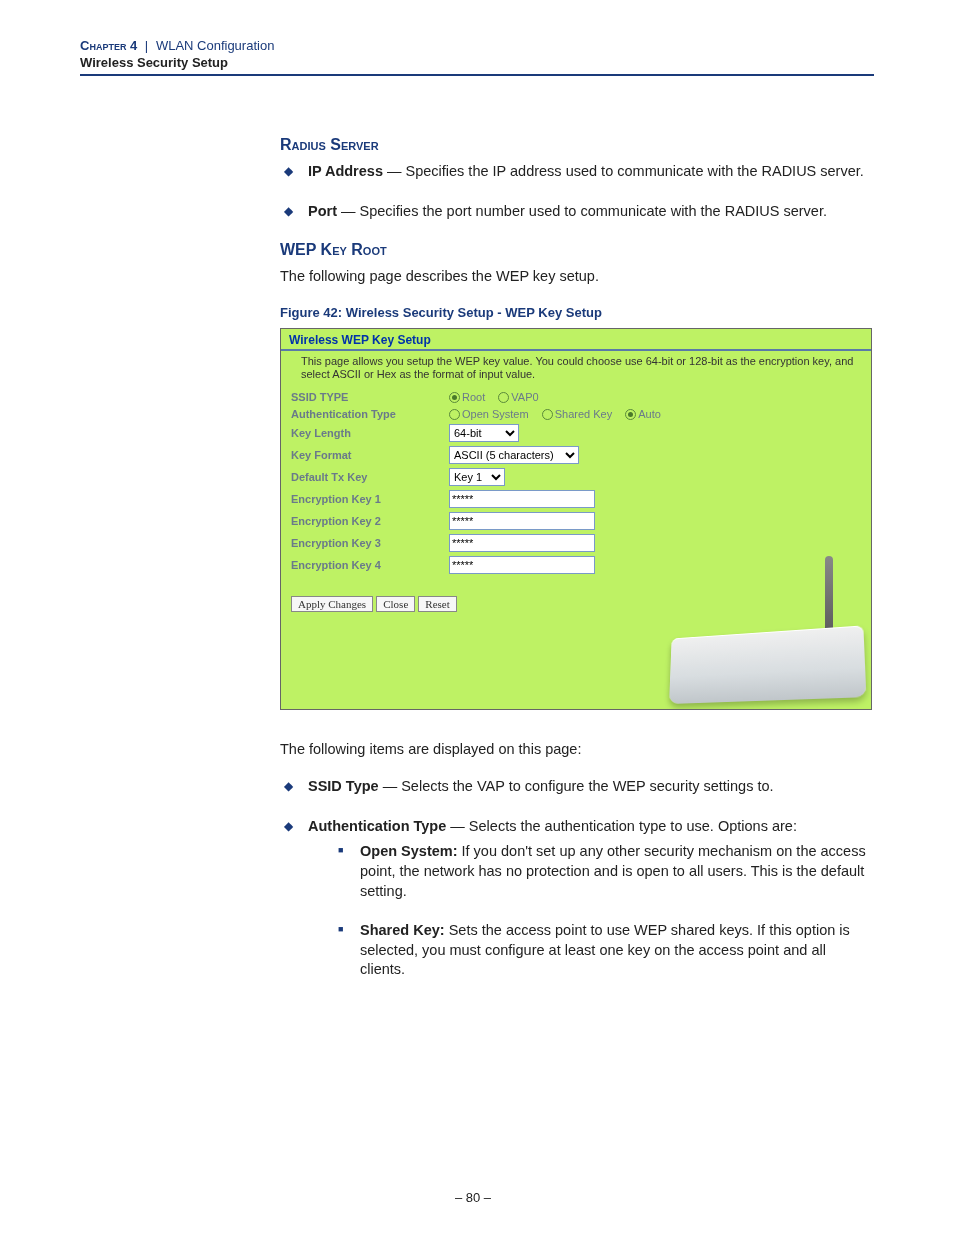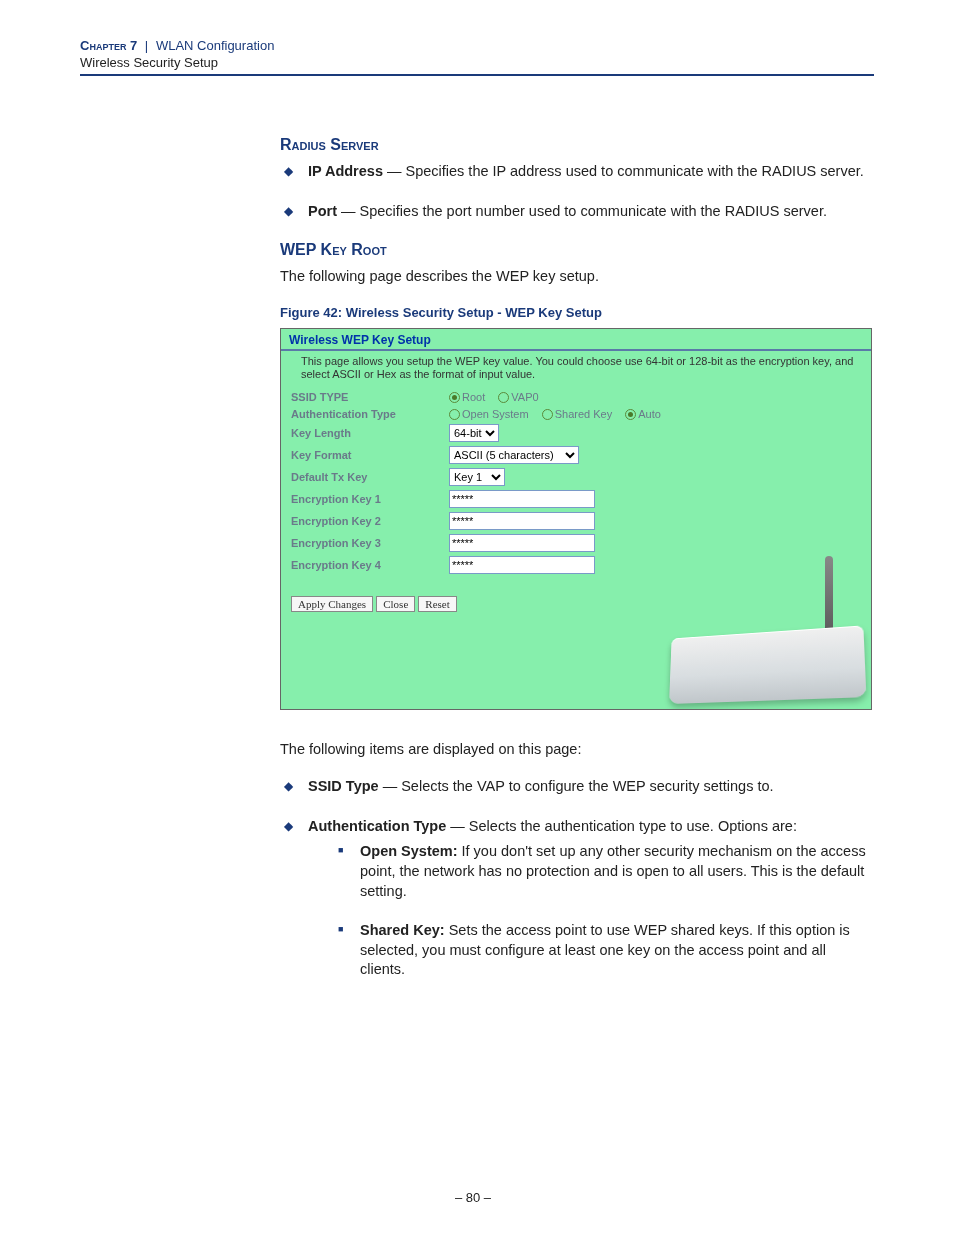--- a/index.html
+++ b/index.html
@@ -28,20 +28,21 @@
   }
   .chapter-line .chap {
     font-variant: small-caps;
     font-weight: bold;
   }
   .chapter-line .sep { margin: 0 4px; }
   .sub-line {
     font-size: 13px;
     color: #222;
     margin-top: 2px;
+    font-weight: bold;
   }
   .hr {
     border: none;
     border-top: 2px solid #1a3a7a;
     margin: 4px 0 0 0;
   }
   .content {
     padding: 60px 80px 0 280px;
   }
   .section-title {
@@ -103,21 +104,21 @@
     font-size: 13px;
     margin: 10px 0 8px 0;
   }
 
   
   .shot {
     border: 1px solid #666;
     width: 590px;
     height: 380px;
     position: relative;
-    background: #86efac;
+    background: #bef264;
     font-family: Tahoma, Verdana, sans-serif;
     font-size: 11px;
     color: #333;
     margin-bottom: 30px;
     overflow: hidden;
   }
   .shot .title {
     color: #0033aa;
     font-weight: bold;
     font-size: 12px;
@@ -230,21 +231,21 @@
     color: #222;
   }
 </style>
 </head>
 <body>
 
 <div class="page">
 
   <div class="header-block">
     <div class="chapter-line">
-      <span class="chap">Chapter 7</span>
+      <span class="chap">Chapter 4</span>
       <span class="sep">|</span>
       <span>WLAN Configuration</span>
     </div>
     <div class="sub-line">Wireless Security Setup</div>
     <hr class="hr">
   </div>
 
   <div class="content">
 
     <div class="section-title">Radius Server</div>
@@ -278,21 +279,21 @@
         <tr>
           <td class="lbl">Authentication Type</td>
           <td>
             <span class="radio"></span><span class="rlabel">Open System</span>
             <span class="radio"></span><span class="rlabel">Shared Key</span>
             <span class="radio checked"></span><span class="rlabel">Auto</span>
           </td>
         </tr>
         <tr>
           <td class="lbl">Key Length</td>
-          <td><select style="width:50px"><option>64-bit</option></select></td>
+          <td><select style="width:70px"><option>64-bit</option></select></td>
         </tr>
         <tr>
           <td class="lbl">Key Format</td>
           <td><select style="width:130px"><option>ASCII (5 characters)</option></select></td>
         </tr>
         <tr>
           <td class="lbl">Default Tx Key</td>
           <td><select style="width:56px"><option>Key 1</option></select></td>
         </tr>
         <tr>

